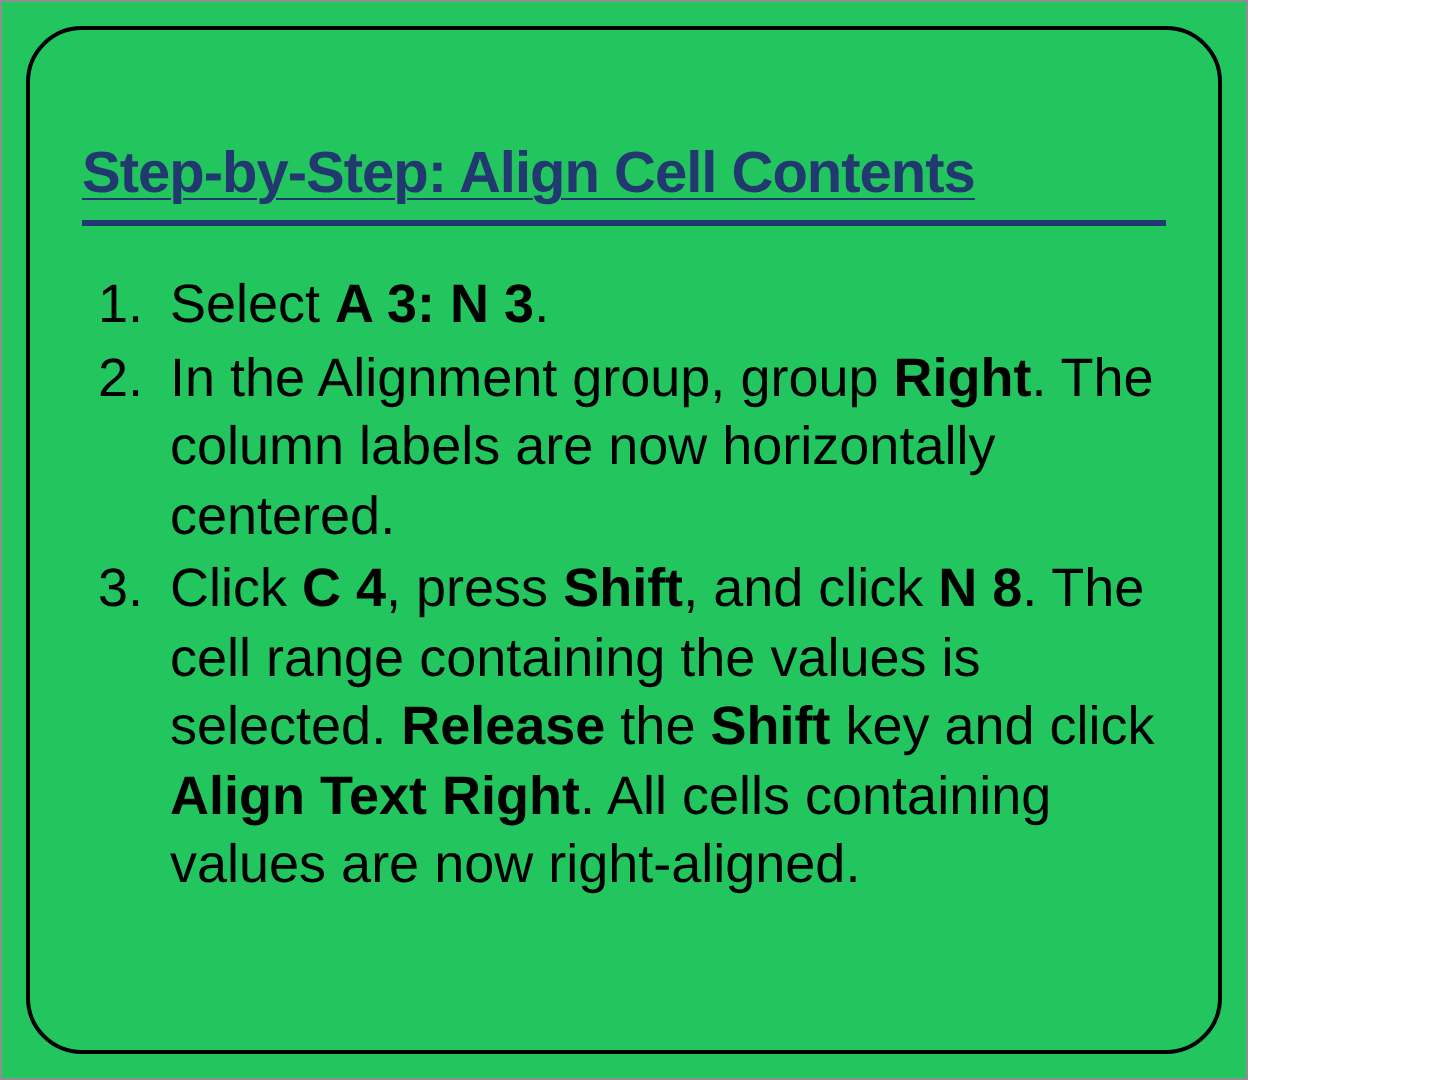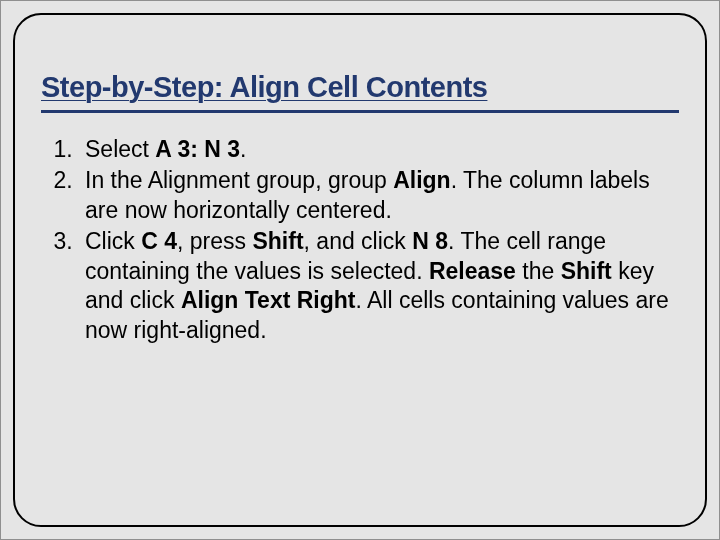--- a/index.html
+++ b/index.html
@@ -5,23 +5,23 @@
   html, body {
     margin: 0;
     padding: 0;
     width: 720px;
     height: 540px;
     font-family: Arial, Helvetica, sans-serif;
     background: #ffffff;
   }
   .slide {
     box-sizing: border-box;
-    width: 720px;
+    width: 624px;
     height: 540px;
-    background: #e5e5e5;
+    background: #22c55e;
     border: 1px solid #8f8f8f;
     position: relative;
     overflow: hidden;
   }
   .inner-frame {
     position: absolute;
     top: 12px;
     left: 12px;
     right: 12px;
     bottom: 12px;
@@ -46,21 +46,21 @@
     letter-spacing: -0.5px;
   }
   .title-rule {
     height: 3px;
     background: #22396f;
     margin: 6px 0 22px 0;
   }
   ol.steps {
     margin: 0;
     padding: 0 4px 0 38px;
-    font-size: 23px;
+    font-size: 27px;
     line-height: 1.28;
     color: #000000;
   }
   ol.steps li {
     margin: 0 0 2px 0;
     padding-left: 6px;
   }
   .b { font-weight: bold; }
 </style>
 </head>
@@ -71,21 +71,21 @@
   <div class="content">
 
     <h1 class="title">Step-by-Step: Align Cell Contents</h1>
     <div class="title-rule"></div>
 
     <ol class="steps">
       <li>
         <span>Select </span><span class="b">A 3: N 3</span><span>.</span>
       </li>
       <li>
-        <span>In the Alignment group, group </span><span class="b">Align</span><span>. The column labels are now horizontally centered.</span>
+        <span>In the Alignment group, group </span><span class="b">Right</span><span>. The column labels are now horizontally centered.</span>
       </li>
       <li>
         <span>Click </span><span class="b">C 4</span><span>, press </span><span class="b">Shift</span><span>, and click </span><span class="b">N 8</span><span>. The cell range containing the values is selected. </span><span class="b">Release</span><span> the </span><span class="b">Shift</span><span> key and click </span><span class="b">Align Text Right</span><span>. All cells containing values are now right-aligned.</span>
       </li>
     </ol>
 
   </div>
 </div>
 
 </body></html>

